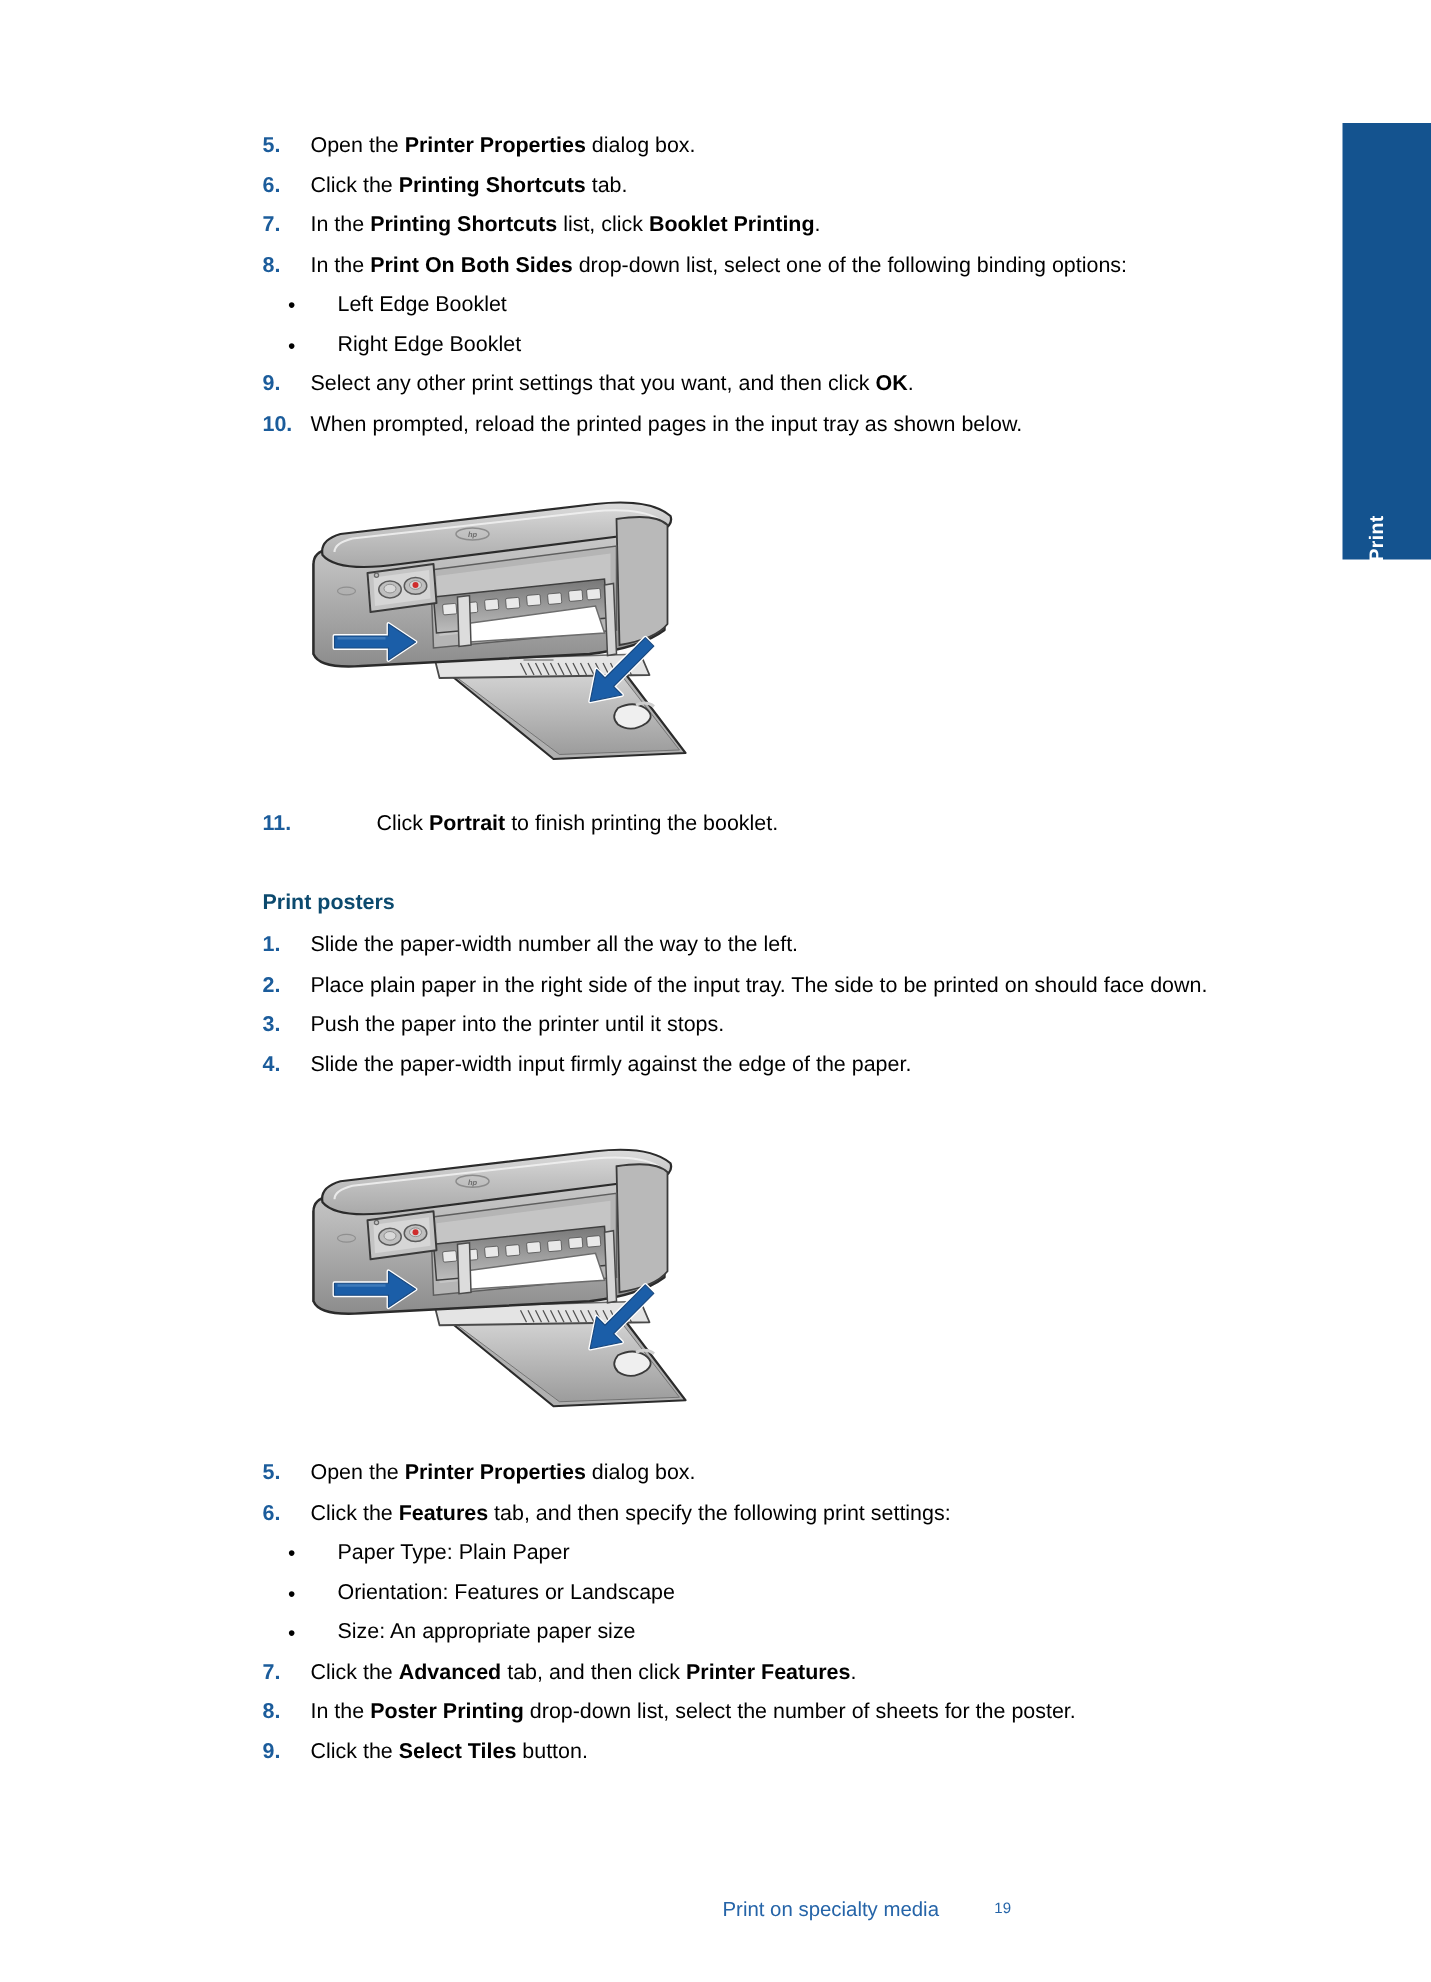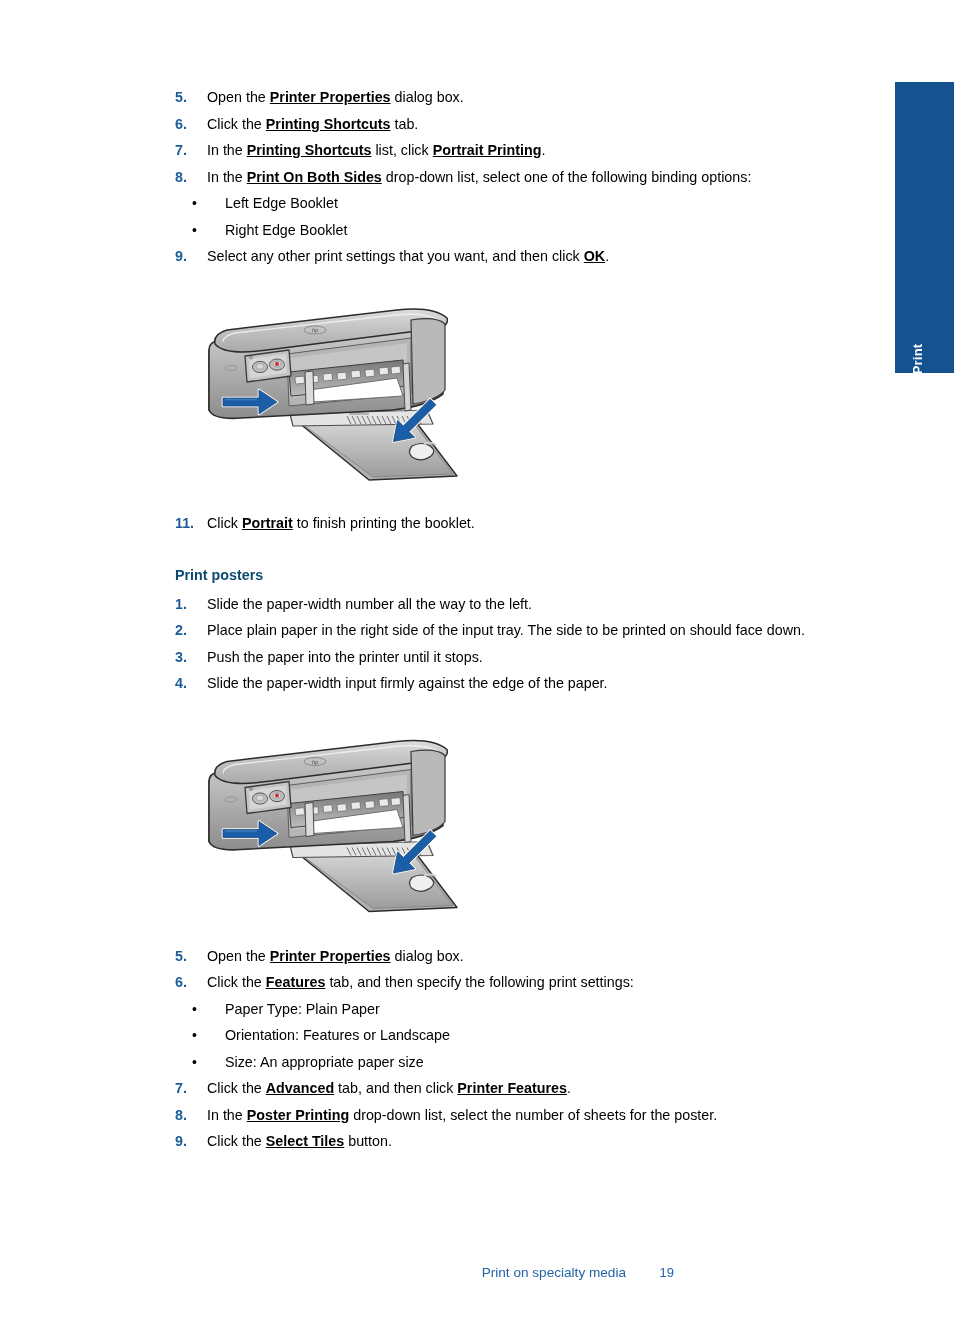--- a/index.html
+++ b/index.html
@@ -67,21 +67,21 @@
     font-weight: bold;
     font-size: 14.3px;
     line-height: 26.5px;
     padding-right: 2px;
   }
   .step-num.wide { flex: 0 0 32px; }
   .step-text {
     flex: 1 1 auto;
     color: #000000;
   }
-  .step-text b { font-weight: bold; text-decoration: underline; }
+  .step-text b { font-weight: bold; }
 
   
   .bullet-row {
     display: flex;
     align-items: flex-start;
     font-size: 14.3px;
     line-height: 26.5px;
     padding-left: 17px;
   }
   .bullet-dot {
@@ -118,21 +118,21 @@
     color: #2564a8;
     font-size: 13.6px;
     line-height: 20px;
     white-space: nowrap;
   }
   .footer-page {
     position: absolute;
     right: 82px;
     top: 0;
     color: #2564a8;
-    font-size: 13px;
+    font-size: 10px;
     line-height: 20px;
   }
 </style>
 </head>
 <body>
 
 <div class="page">
 
   <div class="side-tab">
     <span class="side-tab-label">Print</span>
@@ -144,41 +144,45 @@
       <li class="step">
         <span class="step-num">5.</span>
         <span class="step-text">Open the <b>Printer Properties</b> dialog box.</span>
       </li>
       <li class="step">
         <span class="step-num">6.</span>
         <span class="step-text">Click the <b>Printing Shortcuts</b> tab.</span>
       </li>
       <li class="step">
         <span class="step-num">7.</span>
-        <span class="step-text">In the <b>Printing Shortcuts</b> list, click <b>Portrait Printing</b>.</span>
+        <span class="step-text">In the <b>Printing Shortcuts</b> list, click <b>Booklet Printing</b>.</span>
       </li>
       <li class="step">
         <span class="step-num">8.</span>
         <span class="step-text">In the <b>Print On Both Sides</b> drop-down list, select one of the following binding options:</span>
       </li>
     </ol>
 
     <div class="bullet-row">
       <span class="bullet-dot">•</span>
       <span class="bullet-text"><b>Left Edge Booklet</b></span>
     </div>
     <div class="bullet-row">
       <span class="bullet-dot">•</span>
       <span class="bullet-text"><b>Right Edge Booklet</b></span>
     </div>
 
     <ol class="steps">
       <li class="step">
         <span class="step-num">9.</span>
         <span class="step-text">Select any other print settings that you want, and then click <b>OK</b>.</span>
+      </li>
+      <li class="step">
+        <span class="step-num wide">10.</span>
+        <span class="step-text">When prompted, reload the printed pages in the input tray as shown below.</span>
       </li>
     </ol>
 
     <div style="position:relative;height:238px;">
       <div style="position:absolute;left:22px;top:28px;width:300px;height:200px;">
         <svg viewBox="0 0 300 200" width="300" height="200">
           <defs>
             <linearGradient id="bodyTop1" x1="0" y1="0" x2="0" y2="1">
               <stop offset="0" stop-color="#dcdcdc"></stop>
                 <stop offset="0.45" stop-color="#c3c3c3"></stop>
@@ -301,21 +305,21 @@
           </g>
 
           <g transform="rotate(-45 212 128)">
             <path d="M190 124 L228 124 L228 116 L246 128 L228 140 L228 132 L190 132 Z" transform="rotate(180 218 128)" fill="#1b5ea8" stroke="#ffffff" stroke-width="2.6" stroke-linejoin="round"></path>
             <path d="M190 124 L228 124 L228 116 L246 128 L228 140 L228 132 L190 132 Z" transform="rotate(180 218 128)" fill="#1b5ea8" stroke="#1b4a80" stroke-width="0.8" stroke-linejoin="round"></path>
           </g>
         </svg>
       </div>
     </div>
 
-    <div class="step" style="margin-top:2px;">
+    <div class="step" style="margin-top:2px;gap:44px;">
       <span class="step-num wide">11.</span>
       <span class="step-text">Click <b>Portrait</b> to finish printing the booklet.</span>
     </div>
 
     <div class="section-heading">Print posters</div>
 
     <ol class="steps">
       <li class="step">
         <span class="step-num">1.</span>
         <span class="step-text">Slide the paper-width number all the way to the left.</span>

